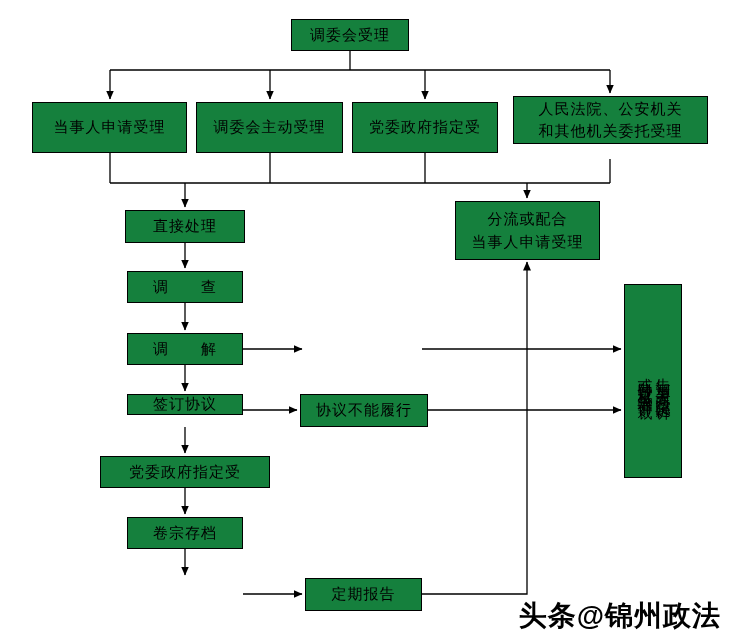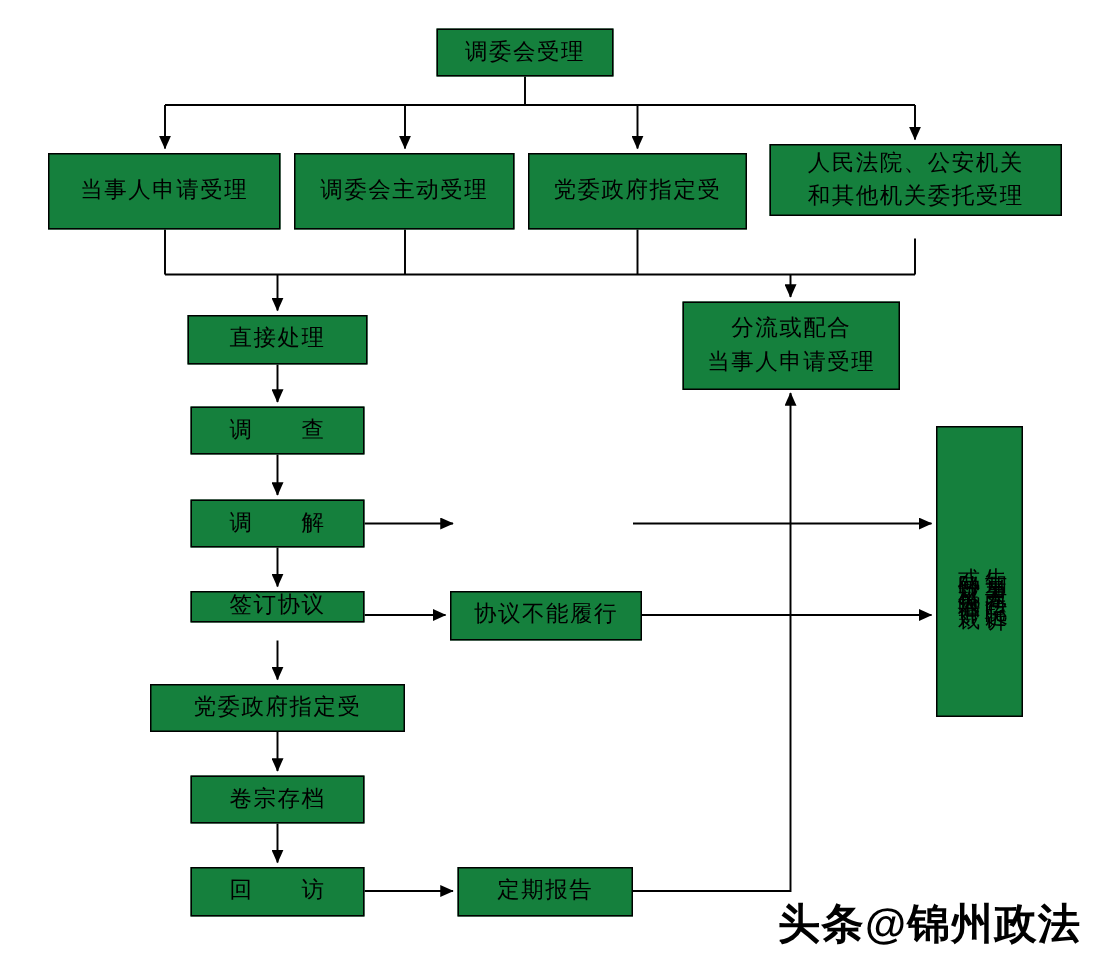--- a/index.html
+++ b/index.html
@@ -140,23 +140,20 @@
   </div>
   <div class="node" style="left:300px;top:394px;width:128px;height:33px">
     <span>协议不能履行</span>
   </div>
   <div class="node" style="left:100px;top:456px;width:170px;height:32px">
     <span>党委政府指定受</span>
   </div>
   <div class="node" style="left:127px;top:517px;width:116px;height:32px">
     <span>卷宗存档</span>
   </div>
-  <div class="node" style="left:127px;top:578px;width:116px;height:33px">
-    <span>回　　访</span>
-  </div>
   <div class="node" style="left:305px;top:578px;width:117px;height:33px">
     <span>定期报告</span>
   </div>
 
   <div class="node vbox" style="left:624px;top:284px;width:58px;height:194px">
     <span class="vline">告知当事人向法院起诉</span>
     <span class="vline">或向仲裁机关申请仲裁</span>
   </div>
 
   <div class="watermark">

